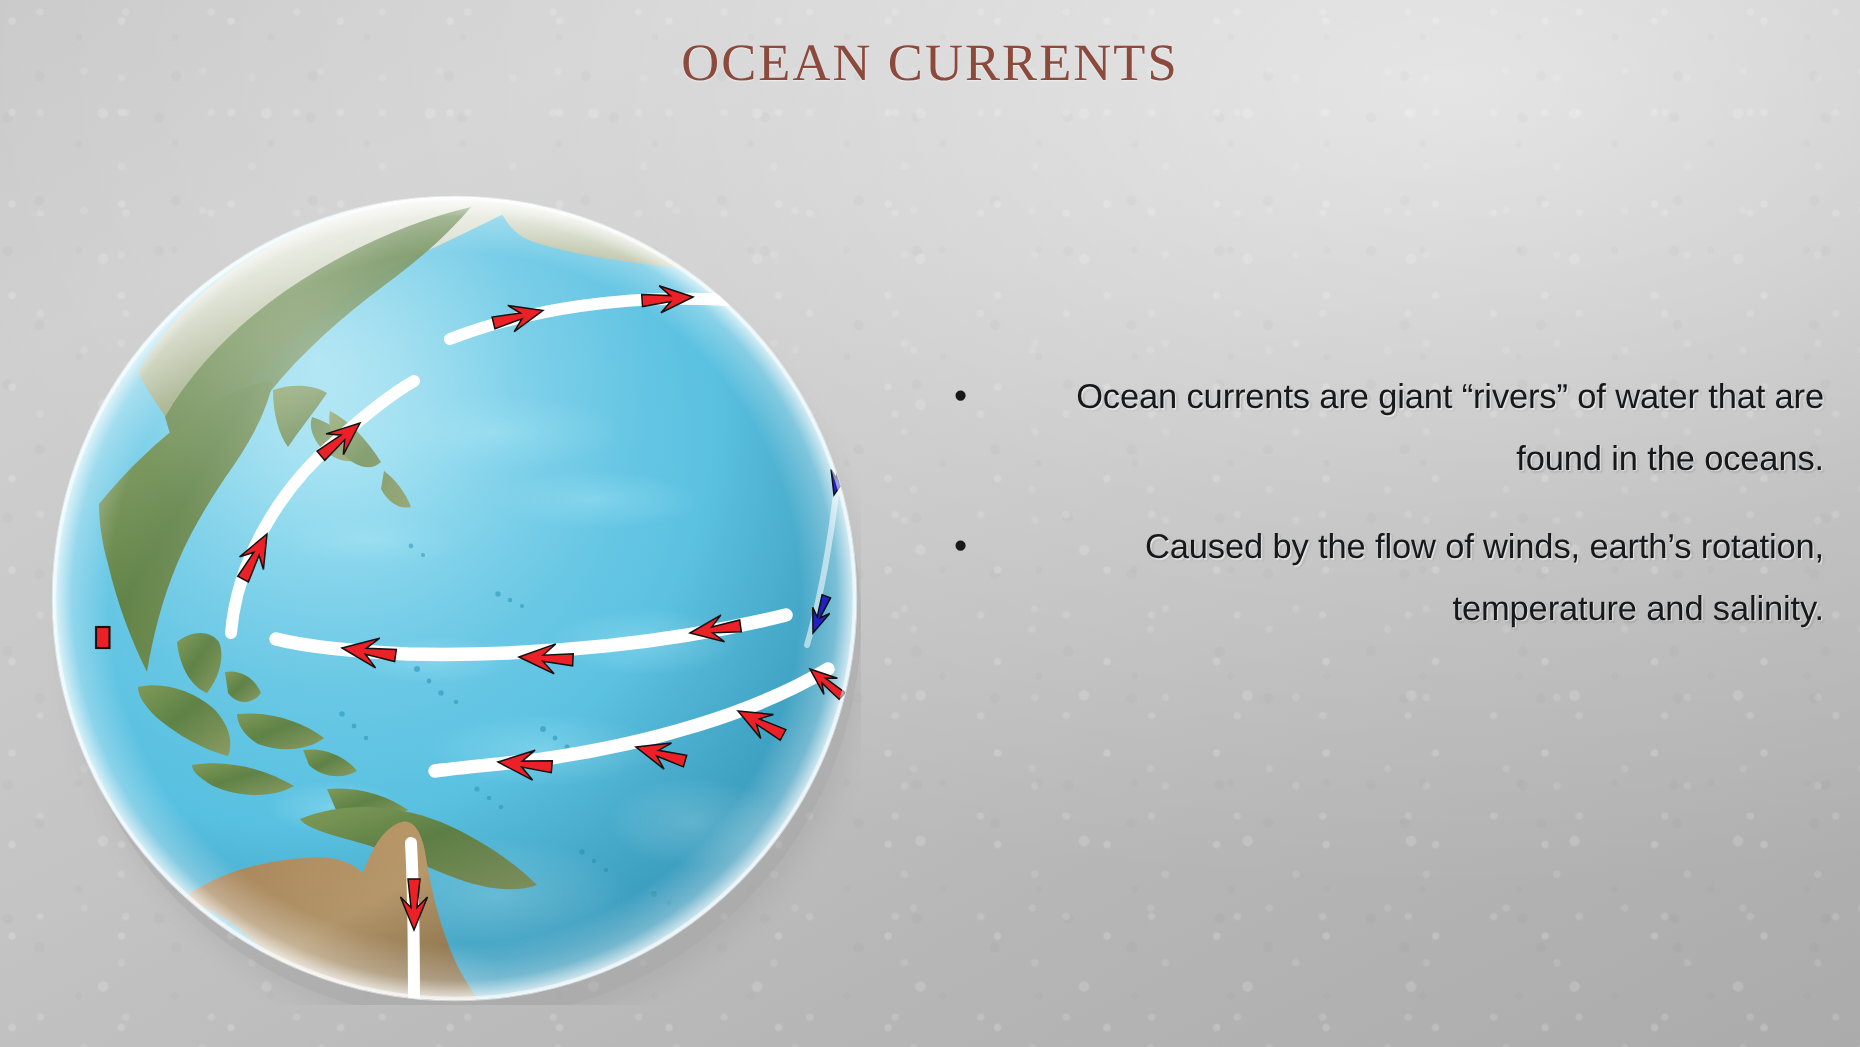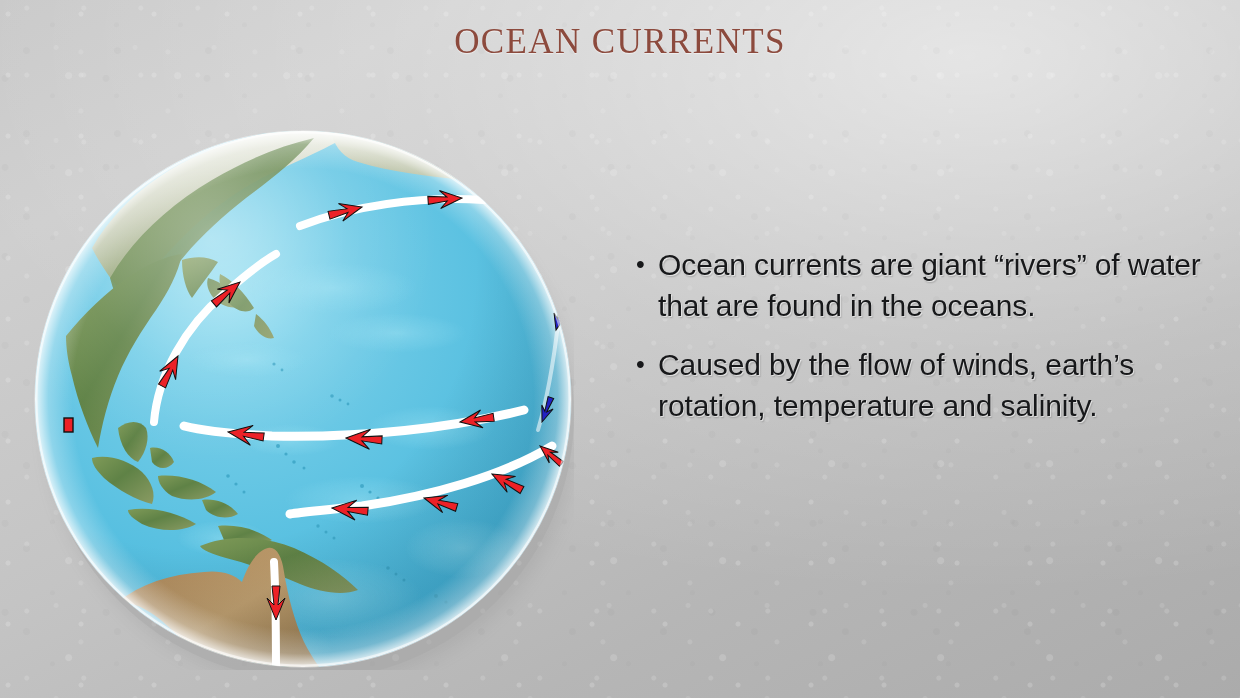--- a/index.html
+++ b/index.html
@@ -73,26 +73,27 @@
     flex:0 0 auto;
     width:22px;
     font-size:25px;
     line-height:41px;
     color:#17181a;
     text-align:left;
   }
   .bullet-text {
     flex:1 1 auto;
     font-family:"Liberation Sans Narrow", "Liberation Sans", sans-serif;
-    font-size:30px;
+    font-size:23px;
     line-height:41px;
     color:#17181a;
     letter-spacing:-0.1px;
     text-shadow:1px 1px 1px rgba(255,255,255,.75),
                 1.5px 1.5px 1.6px rgba(0,0,0,.22);
+    text-align:right;
   }
 
   
   #globe-wrap {
     position:absolute;
     left:32px; top:128px;
     width:542px; height:542px;
     z-index:10;
   }
   #globe-wrap svg { display:block; width:100%; height:100%; }

